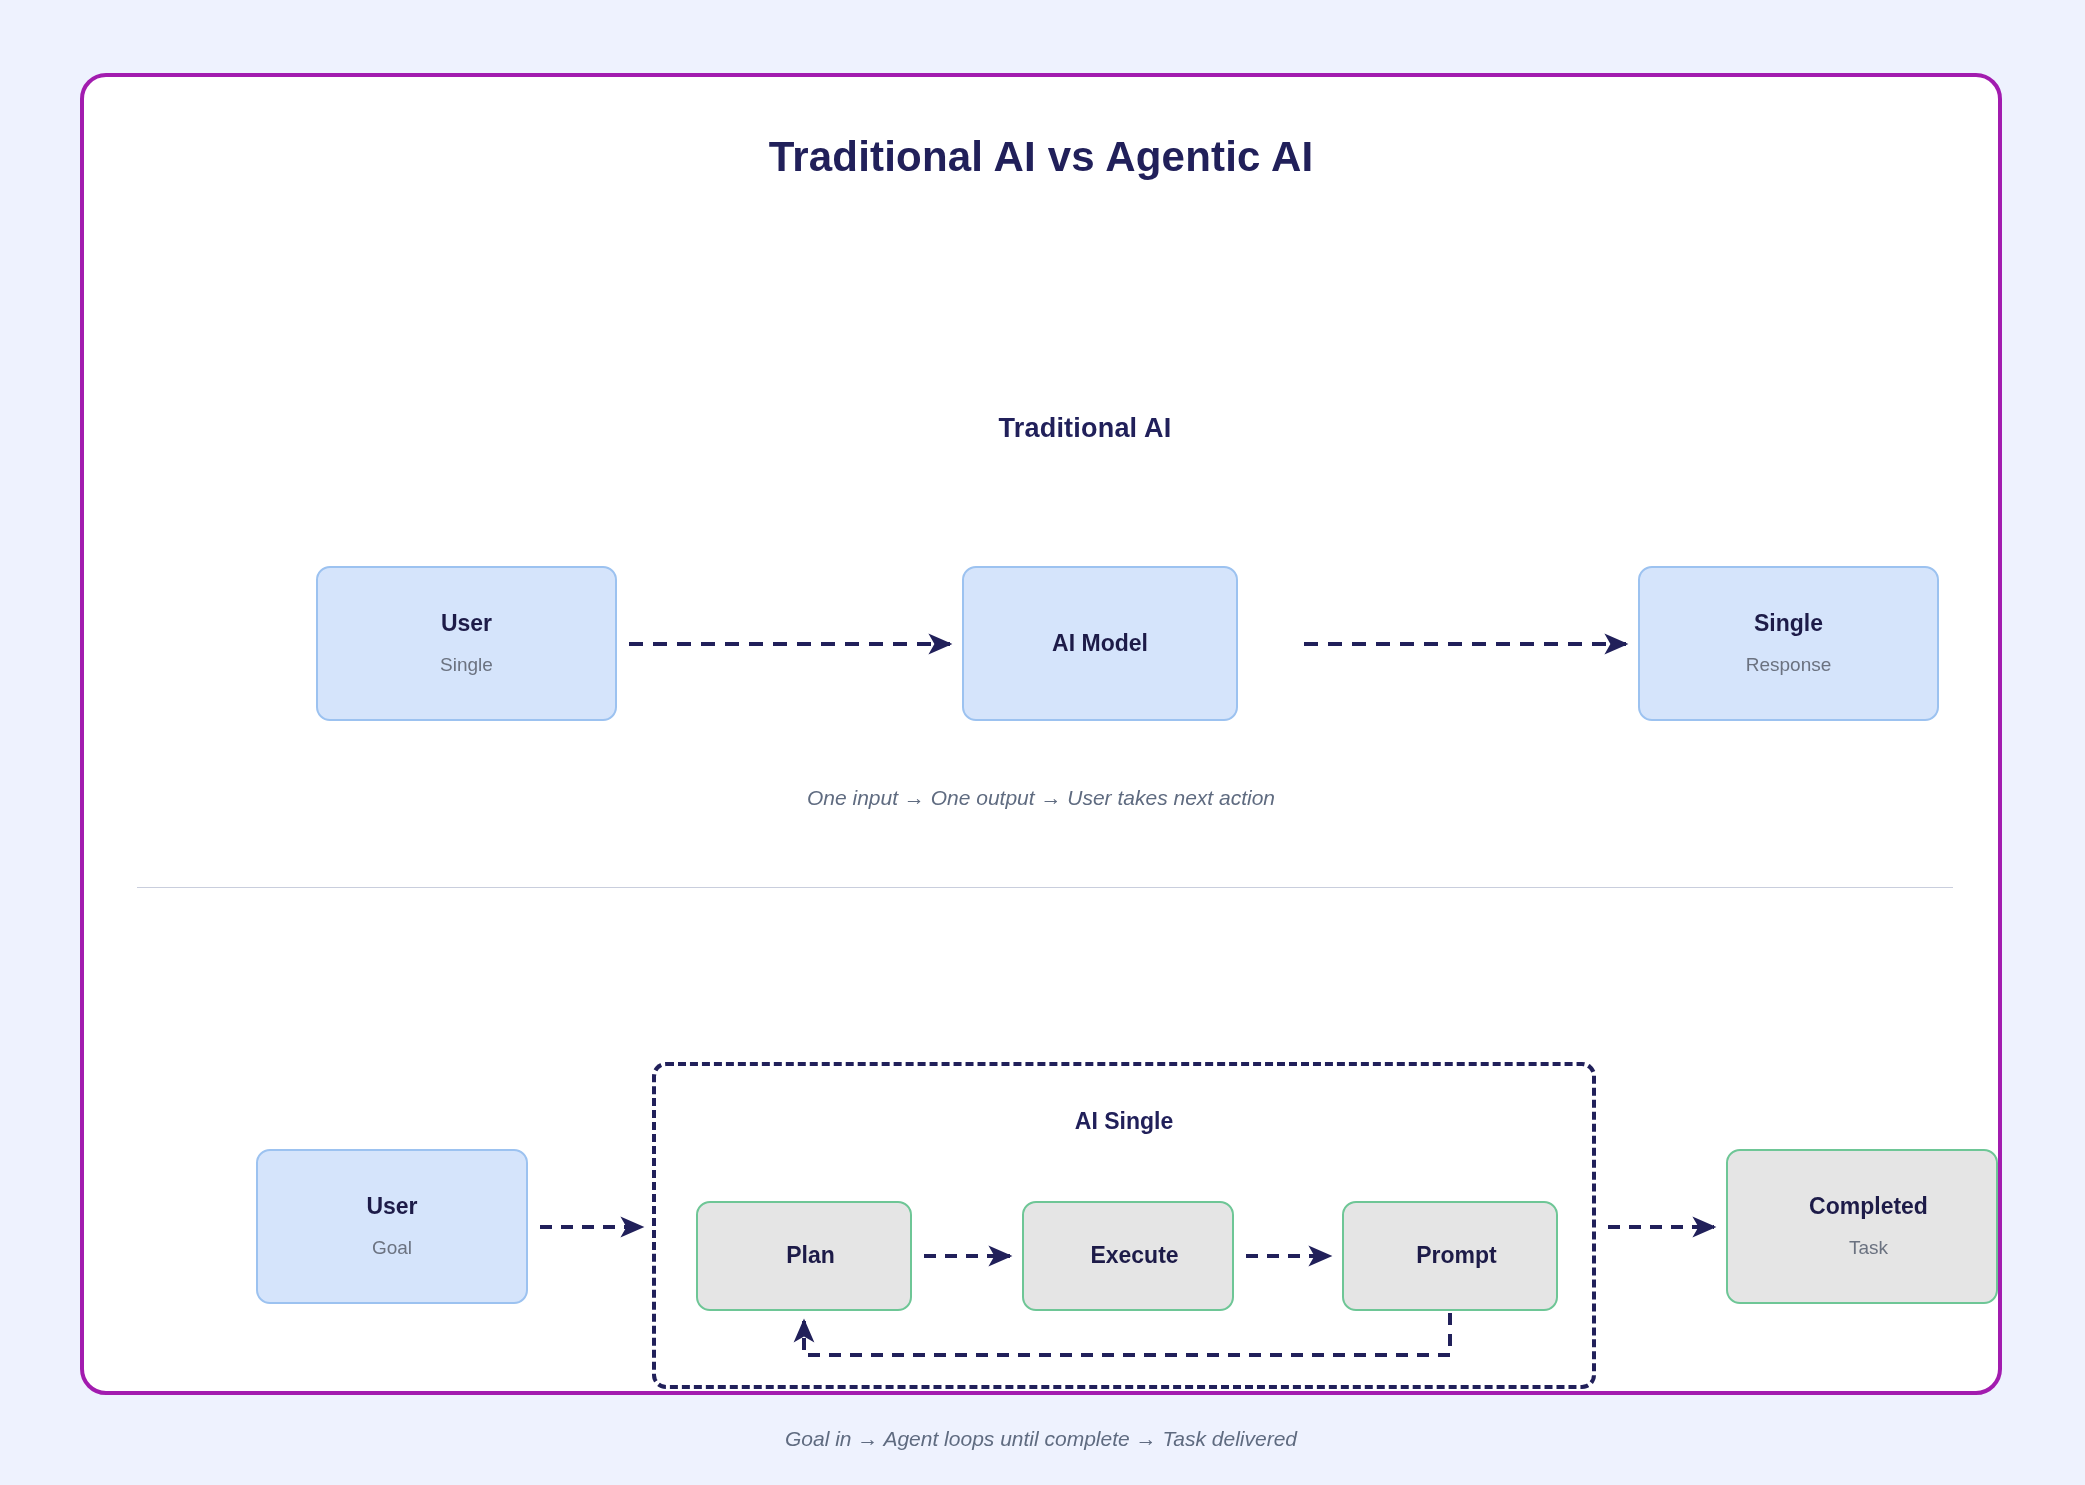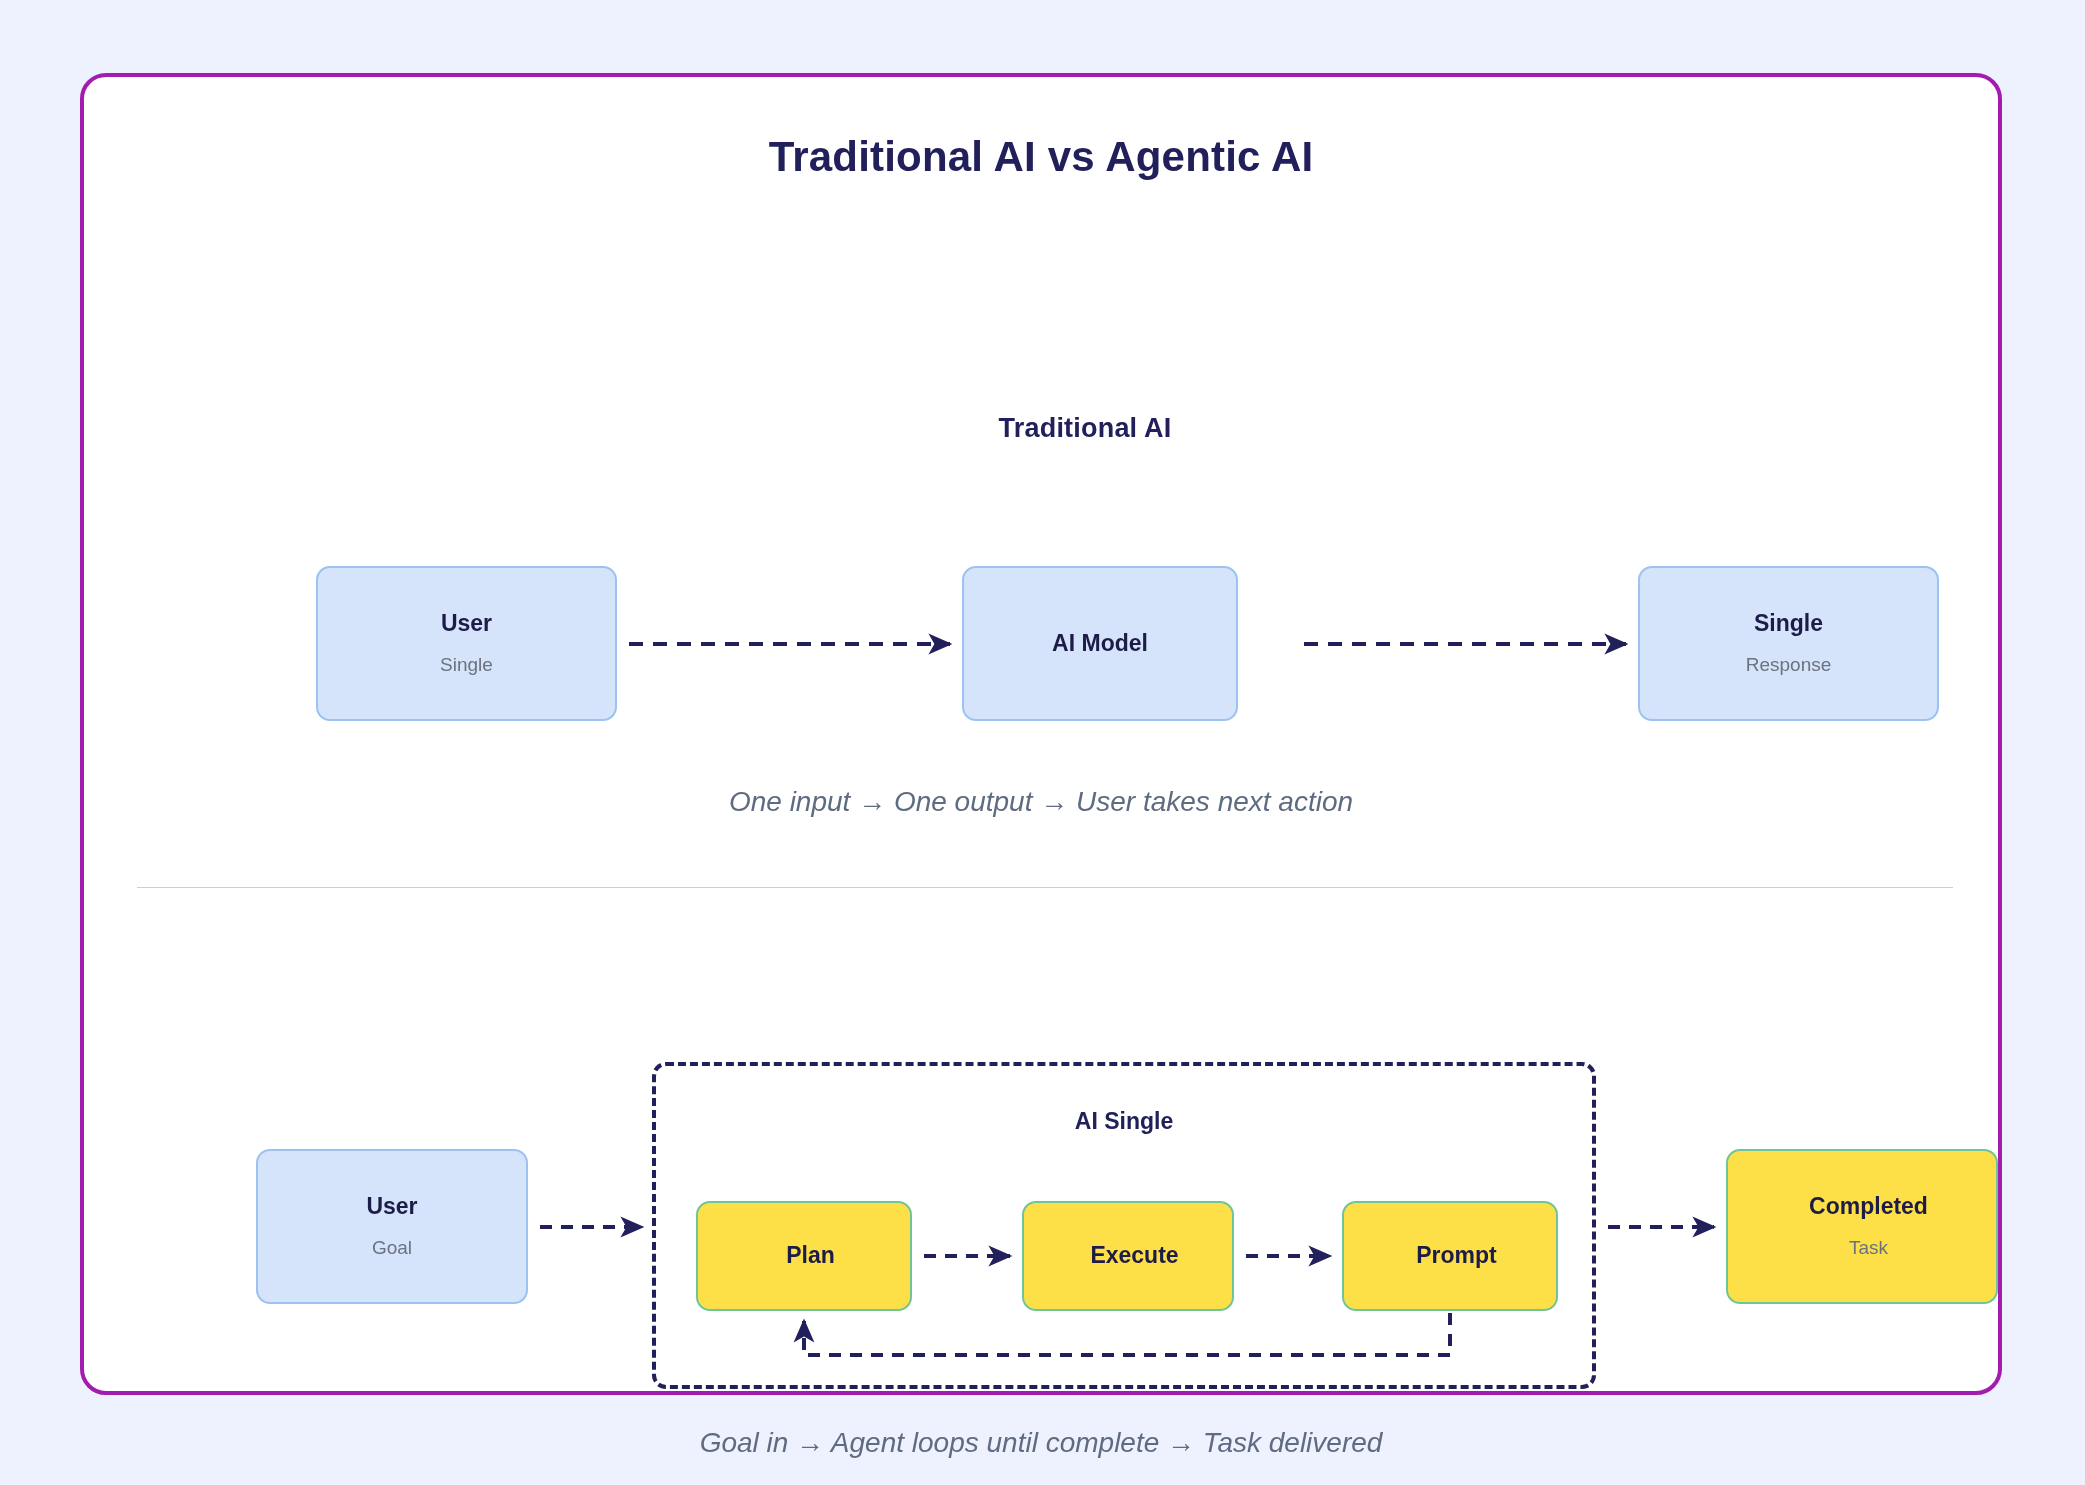--- a/index.html
+++ b/index.html
@@ -49,21 +49,21 @@
     letter-spacing: 0.2px;
   }
   #heading-traditional { top: 336px; padding-left: 44px; }
   #heading-agentic { top: 876px; }
 
   .caption {
     position: absolute;
     left: 0;
     width: 100%;
     text-align: center;
-    font-size: 28px;
+    font-size: 21px;
     font-style: italic;
     color: #5f6b80;
   }
   #caption-traditional { top: 709px; }
   #caption-agentic { top: 1350px; }
 
   #divider {
     position: absolute;
     left: 53px;
     top: 810px;
@@ -80,21 +80,21 @@
     display: flex;
     flex-direction: column;
     align-items: center;
     justify-content: center;
   }
   .node.blue {
     background: #d5e4fb;
     border: 2px solid #9cc2f0;
   }
   .node.green {
-    background: #fde047;
+    background: #e5e5e5;
     border: 2px solid #6ec696;
     padding-left: 13px;
   }
   .node-title {
     font-size: 23px;
     font-weight: bold;
     color: #1d1b48;
     line-height: 1.1;
   }
   .node-sub {

